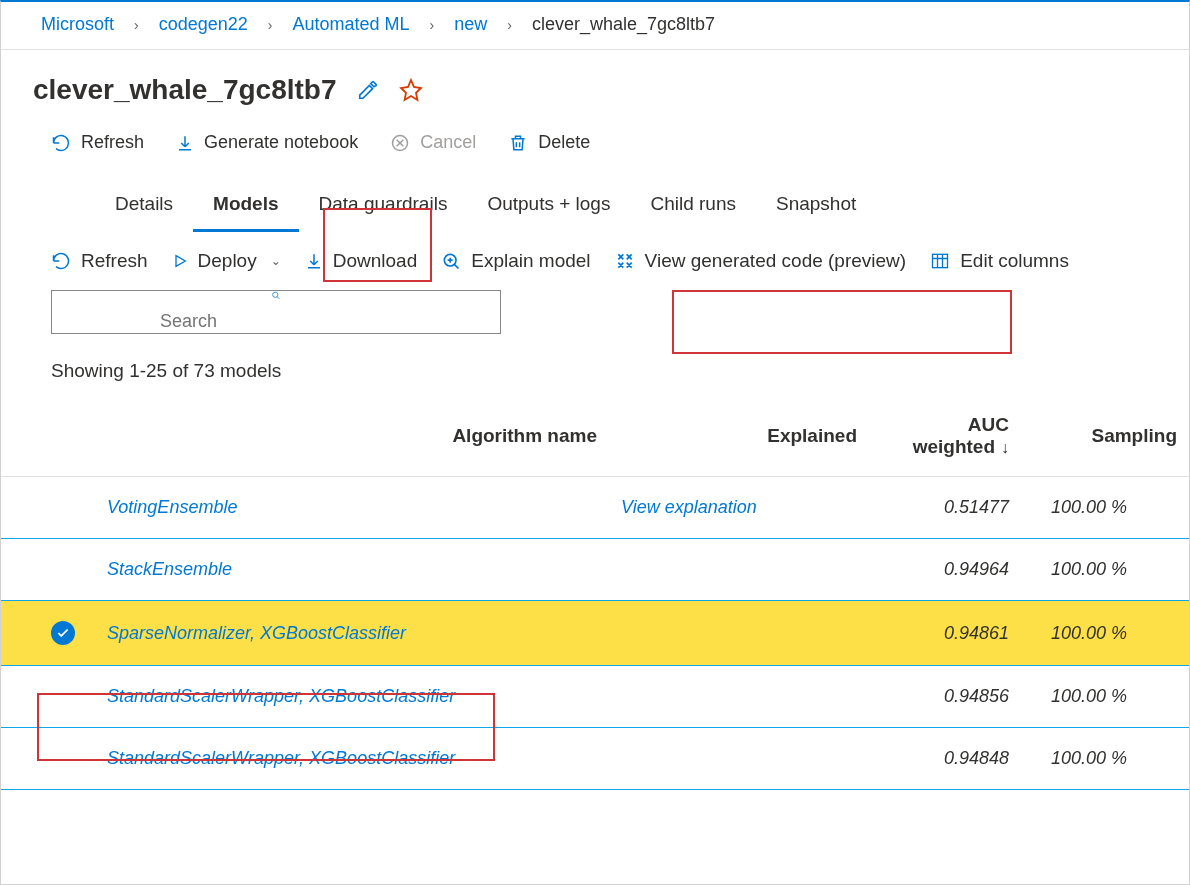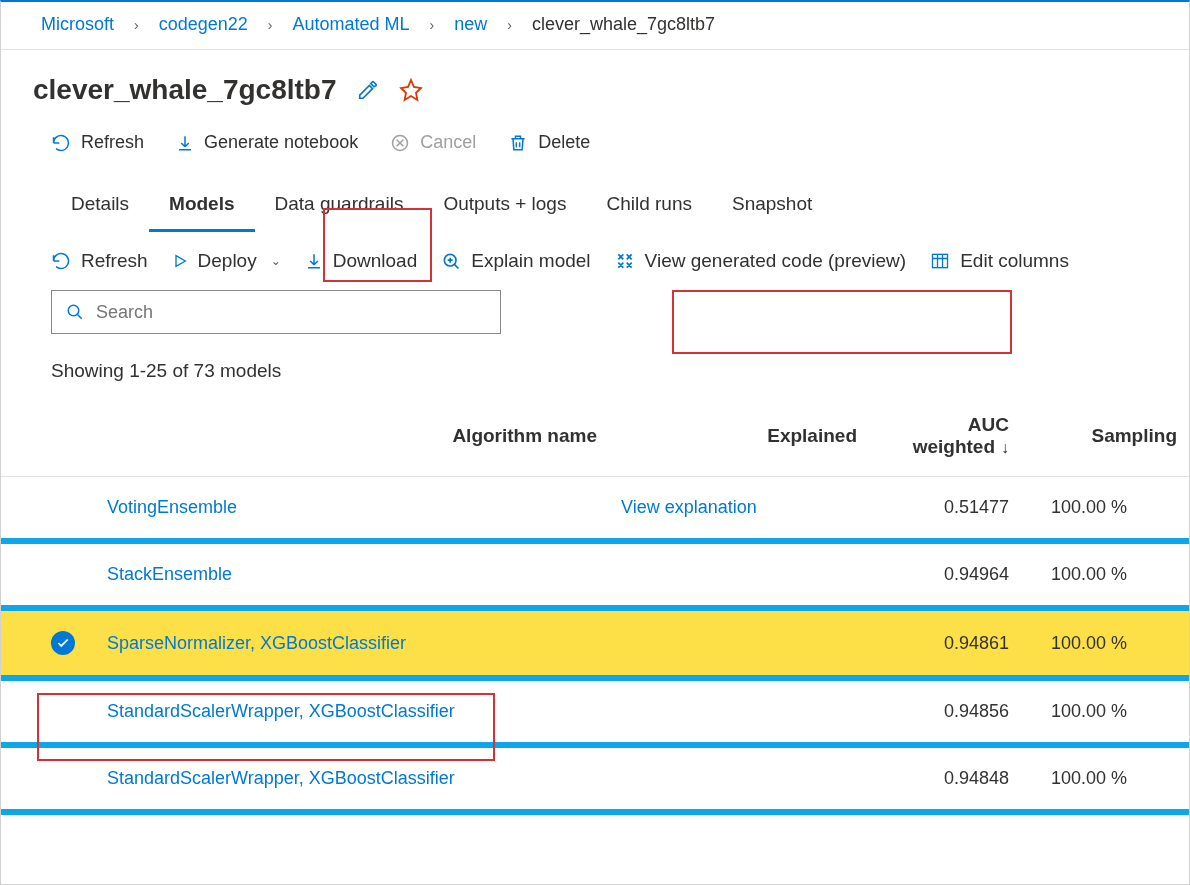--- a/index.html
+++ b/index.html
@@ -34,45 +34,45 @@
   .icon-btn { display:inline-flex; align-items:center; justify-content:center; cursor:pointer; }
   .toolbar {
     display: flex; align-items: center; gap: 32px;
     padding: 16px 40px 18px 50px;
     font-size: 18px;
   }
   .tool { display:inline-flex; align-items:center; gap:10px; cursor:pointer; color:#323130; }
   .tool.disabled { color:#a19f9d; cursor:default; }
   .tool svg { flex-shrink:0; }
   .tabs {
-    display:flex; gap:0; padding: 16px 16px 0 50px; font-size:19px;
+    display:flex; gap:0; padding: 16px 16px 0 50px; font-size:19px;margin-left:44px;
   }
   .tab { padding: 6px 20px 14px 20px; cursor:pointer; color:#323130; }
   .tab.active { font-weight:600; border-bottom:3px solid #0078d4; }
   .tab-box { position:absolute; border:2px solid #d13438; pointer-events:none; }
   .sub-toolbar {
     display:flex; align-items:center; gap:24px;
     padding: 18px 14px 8px 50px; font-size:19px; position:relative;
   }
   .sub-tool { display:inline-flex; align-items:center; gap:10px; cursor:pointer; color:#323130; }
   .sub-tool .caret { font-size:12px; color:#605e5c; margin-left:4px; }
   .search-wrap { padding: 10px 0 10px 50px; }
   .search {
     display:flex; align-items:center; gap:10px;
-    width:450px; height:44px; border:1px solid #8a8886; padding:0 14px;
+    width:450px; height:44px; border:1px solid #8a8886; padding:0 14px;flex-direction:column;
   }
   .search input { border:none; outline:none; font-size:18px; flex:1; background:transparent; }
   .count { padding: 16px 0 14px 50px; font-size:19px; }
   table { width:100%; border-collapse:collapse; }
   thead th {
     text-align:right; font-weight:600; font-size:19px;
     padding: 18px 12px; border-bottom:1px solid #e1e1e1;
   }
   tbody td {
-    padding: 20px 12px; border-bottom:6px solid #0ea5e9; font-size:18px;
+    padding: 20px 12px; border-bottom:1px solid #0ea5e9; font-size:18px;font-style:italic;
   }
   tbody tr.selected { background:#fde047; }
   .col-check { width:90px; padding-left:50px !important; }
   .col-algo { padding-left:16px !important; }
   .col-exp { width:260px; }
   .col-auc { width:170px; text-align:right; padding-right:30px !important; }
   .col-samp { width:150px; }
   .link { color:#0078d4; cursor:pointer; }
   .check-circle {
     width:24px;height:24px;border-radius:50%;background:#0078d4;

